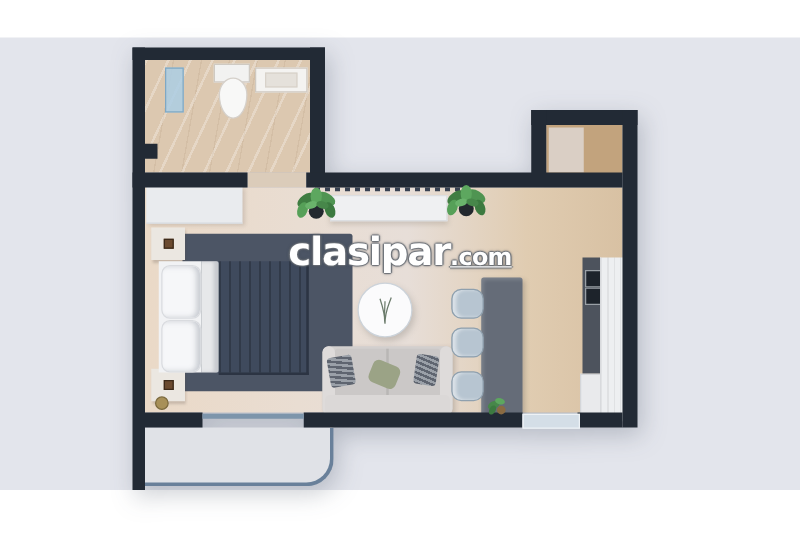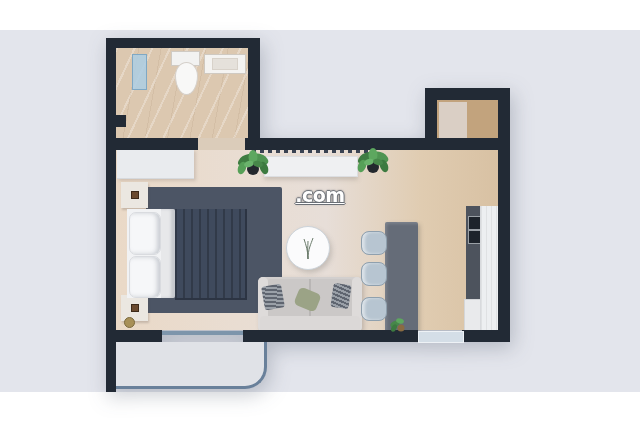--- a/index.html
+++ b/index.html
@@ -199,15 +199,16 @@
     </svg>
     <svg class="abs pl-island" viewBox="0 0 18 16">
       <circle cx="12" cy="11" r="3.5" fill="#8a6b42"></circle>
       <ellipse cx="6" cy="7" rx="5" ry="3" fill="#47874a" transform="rotate(-25 6 7)"></ellipse>
       <ellipse cx="11" cy="4" rx="4" ry="2.5" fill="#5da75f" transform="rotate(15 11 4)"></ellipse>
       <ellipse cx="5" cy="11" rx="4" ry="2.5" fill="#3c7a40" transform="rotate(-60 5 11)"></ellipse>
     </svg>
   </div>
 
   <div class="abs wm">
+    <span class="wm-brand">clasipar</span>
       <span class="wm-suffix">.com</span>
   </div>
 </div>
 
 </body></html>

